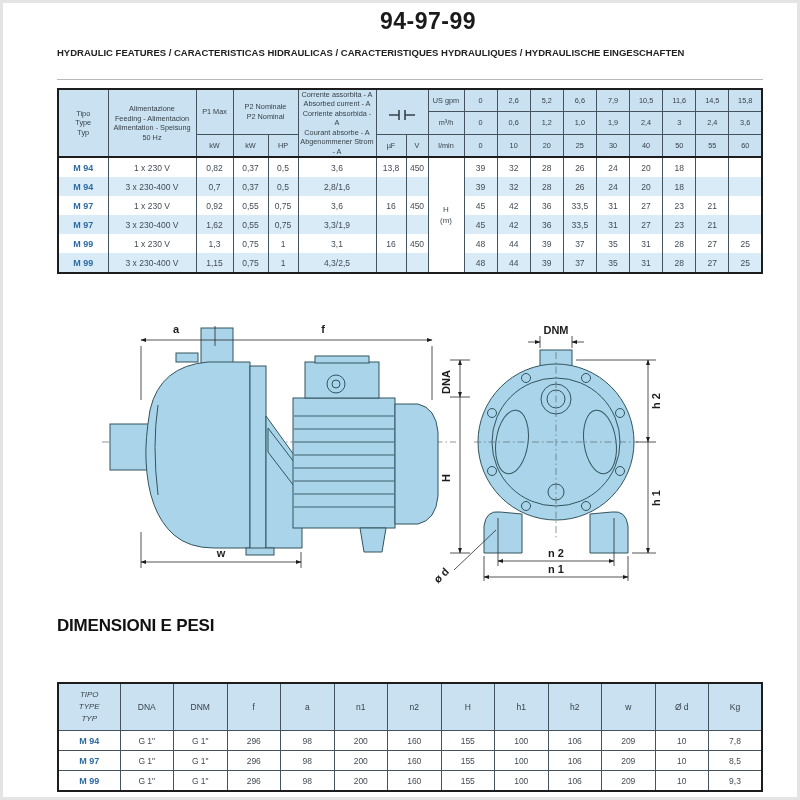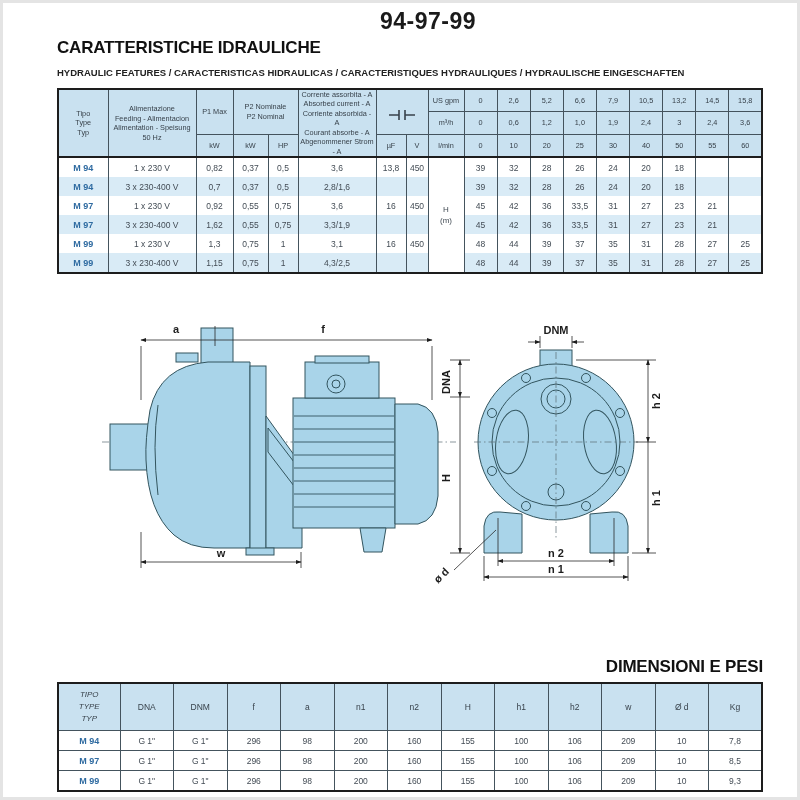--- a/index.html
+++ b/index.html
@@ -47,21 +47,20 @@
   .fins{stroke:#32545e;stroke-width:.9;}
 </style>
 </head>
 <body>
 
 <div class="page">
 
   <div class="doc-title">94-97-99</div>
 
   <div class="sec-head" style="top:38px;">
-    <div class="sec-title">CARATTERISTICHE IDRAULICHE</div>
     <div class="sec-sub">HYDRAULIC FEATURES / CARACTERISTICAS HIDRAULICAS / CARACTERISTIQUES HYDRAULIQUES / HYDRAULISCHE EINGESCHAFTEN</div>
   </div>
 
   <table class="t1">
     <colgroup>
       <col style="width:50px">
         <col style="width:88px">
         <col style="width:37px">
       <col style="width:35px">
         <col style="width:30px">
@@ -101,21 +100,21 @@
             <path d="M0 6 H10 M16 6 H26 M10 1 V11 M16 1 V11" stroke="#38424b" stroke-width="1.6" fill="none"></path>
           </svg>
         </th>
         <th>US gpm</th>
         <th>0</th>
         <th>2,6</th>
         <th>5,2</th>
         <th>6,6</th>
         <th>7,9</th>
         <th>10,5</th>
-        <th>13,2</th>
+        <th>11,6</th>
         <th>14,5</th>
         <th>15,8</th>
       </tr>
       <tr>
         <th>m³/h</th>
         <th>0</th>
         <th>0,6</th>
         <th>1,2</th>
         <th>1,0</th>
         <th>1,9</th>
@@ -363,21 +362,21 @@
       <line class="dim" x1="408" y1="230" x2="366" y2="270"></line>
     </g>
     <text class="dlb" x="468" y="34" text-anchor="middle">DNM</text>
     <text class="dlb" x="572" y="101" text-anchor="middle" transform="rotate(-90 572 101)">h 2</text>
     <text class="dlb" x="572" y="198" text-anchor="middle" transform="rotate(-90 572 198)">h 1</text>
     <text class="dlb" x="468" y="257" text-anchor="middle">n 2</text>
     <text class="dlb" x="468" y="273" text-anchor="middle">n 1</text>
     <text class="dlb" x="356" y="278" text-anchor="middle" transform="rotate(-45 356 278)">ø d</text>
   </svg>
 
-  <div class="sec-head" style="top:657px;text-align:right;">
+  <div class="sec-head" style="top:616px;">
     <div class="sec-title">DIMENSIONI E PESI</div>
   </div>
 
   <table class="t2">
     <colgroup>
       <col style="width:62px">
       <col>
         <col>
         <col>
         <col>

